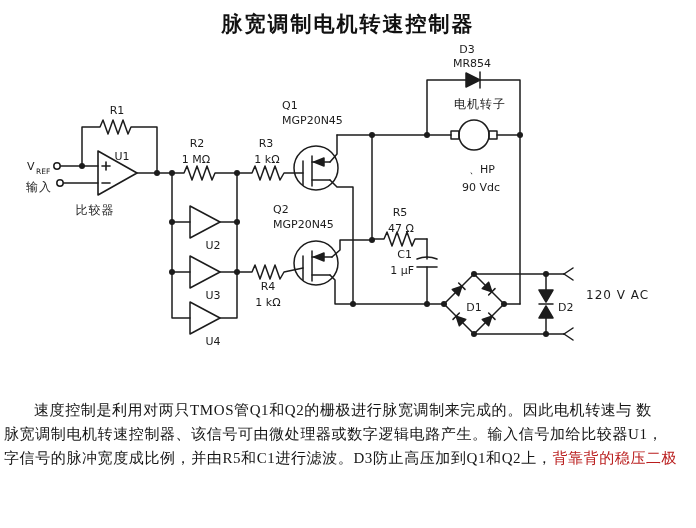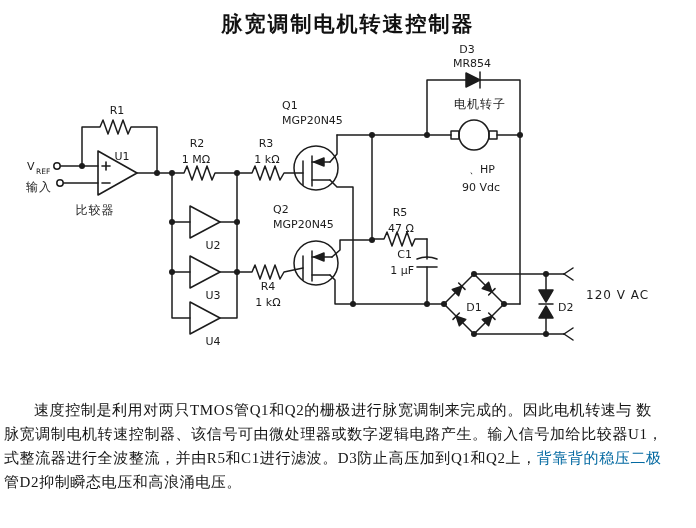--- a/index.html
+++ b/index.html
@@ -26,21 +26,21 @@
   .lbl-cn{font-size:12px;letter-spacing:1px;}
   .lbl-sub{font-size:7.5px;}
   .para{
     position:absolute;left:4px;top:398px;width:689px;
     font-family:"Liberation Serif", serif;
     font-size:15px;line-height:24px;color:#151515;
     letter-spacing:0.6px;
   }
   .para .ln{white-space:nowrap;}
   .para .ln.indent{text-indent:30px;}
-  .red-span{color:#0369a1;}
+  .red-span{color:#b91c1c;}
 </style>
 </head>
 <body>
 
 <div class="page">
 
   <div class="title">脉宽调制电机转速控制器</div>
 
   <svg class="schematic" width="696" height="396" viewBox="0 0 696 396" stroke-linecap="round" stroke-linejoin="round">
 
@@ -239,17 +239,16 @@
       <text class="lbl" x="481" y="191" text-anchor="middle">90 Vdc</text>
       <text class="lbl" x="474" y="311" text-anchor="middle">D1</text>
       <text class="lbl" x="558" y="311">D2</text>
       <text class="lbl-cn" x="586" y="299">120 V  AC</text>
     </g>
   </svg>
 
   <div class="para">
     <div class="ln indent">速度控制是利用对两只TMOS管Q1和Q2的栅极进行脉宽调制来完成的。因此电机转速与 数</div>
     <div class="ln">脉宽调制电机转速控制器、该信号可由微处理器或数字逻辑电路产生。输入信号加给比较器U1，</div>
-    <div class="ln"><span>式整流器进行全波整流，并由R5和C1进行滤波。D3防止高压加到Q1和Q2上，</span><span class="red-span">背靠背的稳压二极</span></div>
-    <div class="ln">管D2抑制瞬态电压和高浪涌电压。</div>
+    <div class="ln"><span>字信号的脉冲宽度成比例，并由R5和C1进行滤波。D3防止高压加到Q1和Q2上，</span><span class="red-span">背靠背的稳压二极</span></div>
   </div>
 
 </div>
 
 </body></html>

